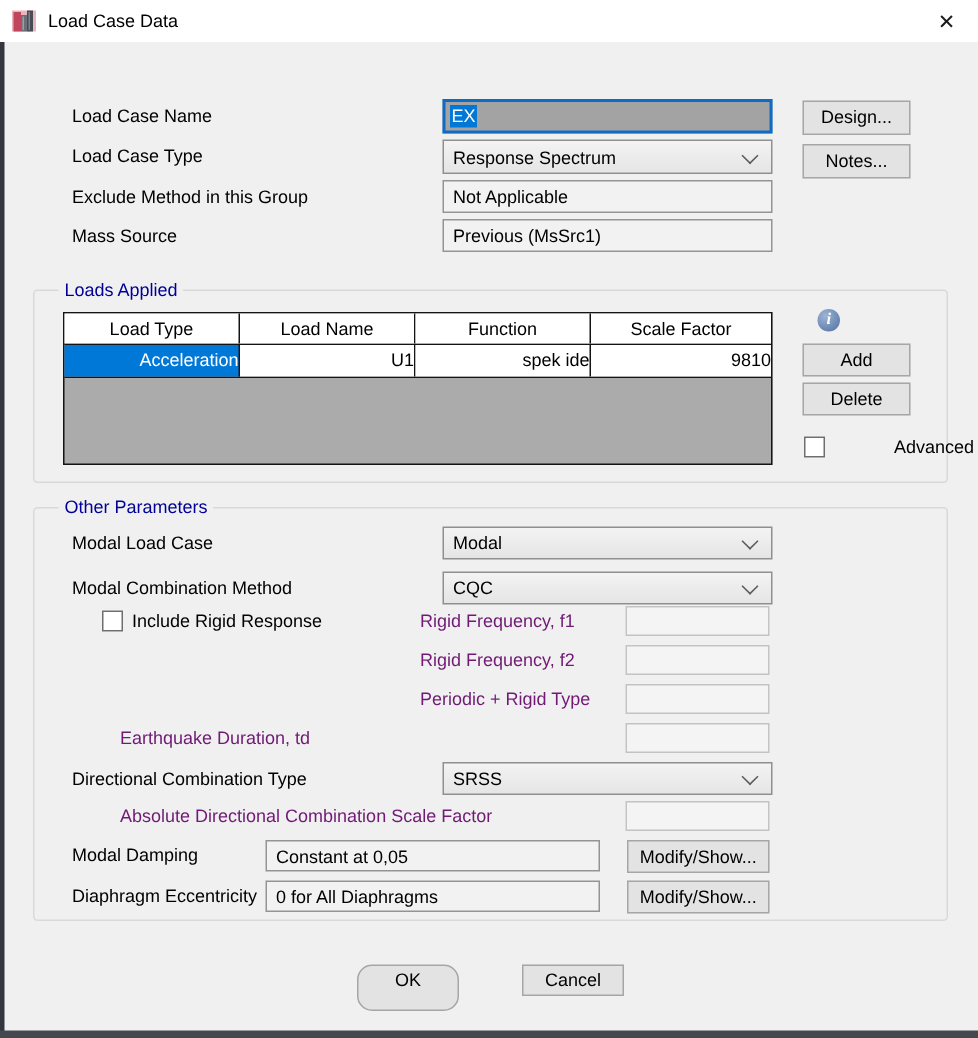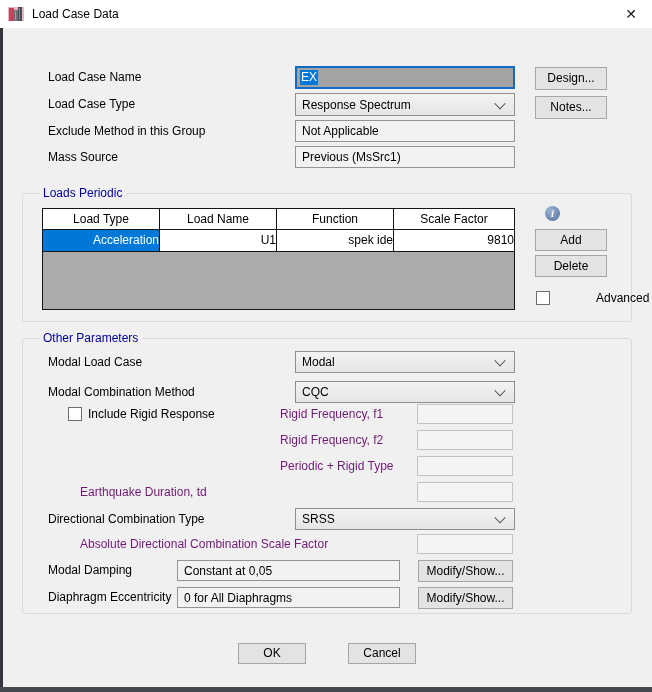--- a/index.html
+++ b/index.html
@@ -100,21 +100,21 @@
   <div class="ro-field" style="left:295px; top:120px; width:220px; height:22px;">
     <span>Not Applicable</span>
   </div>
 
   <span class="lbl" style="left:48px; top:146px;">Mass Source</span>
   <div class="ro-field" style="left:295px; top:146px; width:220px; height:22px;">
     <span>Previous  (MsSrc1)</span>
   </div>
 
   <div class="group" style="left:22px; top:193px; width:610px; height:129px;">
-    <span class="group-label">Loads Periodic</span>
+    <span class="group-label">Loads Applied</span>
   </div>
 
   <div class="ltable">
     <div class="trow thead">
       <div class="tcell hcell c1">Load Type</div>
       <div class="tcell hcell c2">Load Name</div>
       <div class="tcell hcell c3">Function</div>
       <div class="tcell hcell c4">Scale Factor</div>
     </div>
     <div class="trow tdata">
@@ -181,21 +181,21 @@
   </div>
 
   <span class="lbl" style="left:48px; top:587px; line-height:21px;">Diaphragm Eccentricity</span>
   <div class="ro-field" style="left:177px; top:587px; width:223px; height:21px;">
     <span>0 for All Diaphragms</span>
   </div>
   <div class="btn" style="left:418px; top:587px; width:95px; height:22px; line-height:20px;">
     <span>Modify/Show...</span>
   </div>
 
-  <div class="btn" style="left:238px; top:643px; width:68px; height:21px; line-height:19px;">
+  <div class="btn" style="left:238px; top:643px; width:68px; height:31px; line-height:19px;border-radius:10px;">
     <span>OK</span>
   </div>
   <div class="btn" style="left:348px; top:643px; width:68px; height:21px; line-height:19px;">
     <span>Cancel</span>
   </div>
 
   <div class="edge-left"></div>
   <div class="edge-bottom"></div>
 
 </div>

